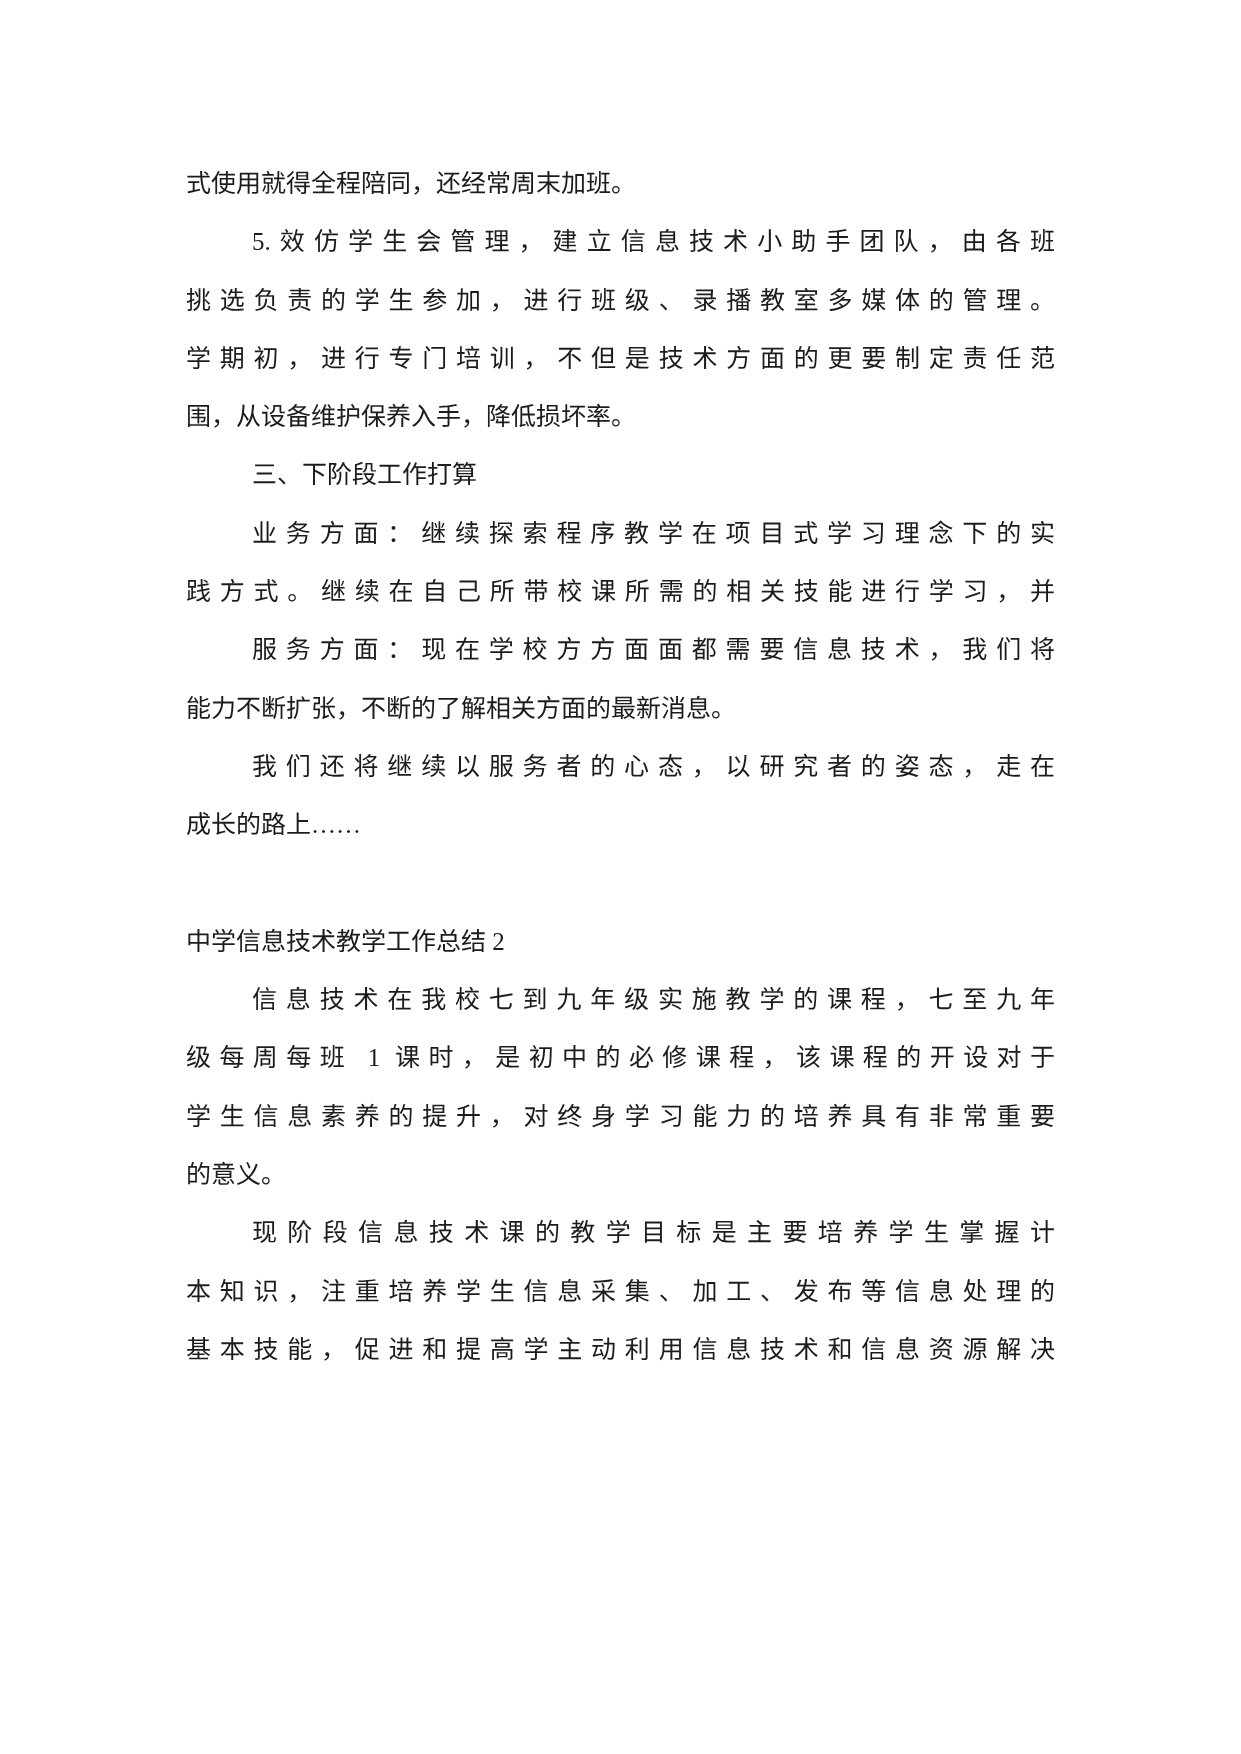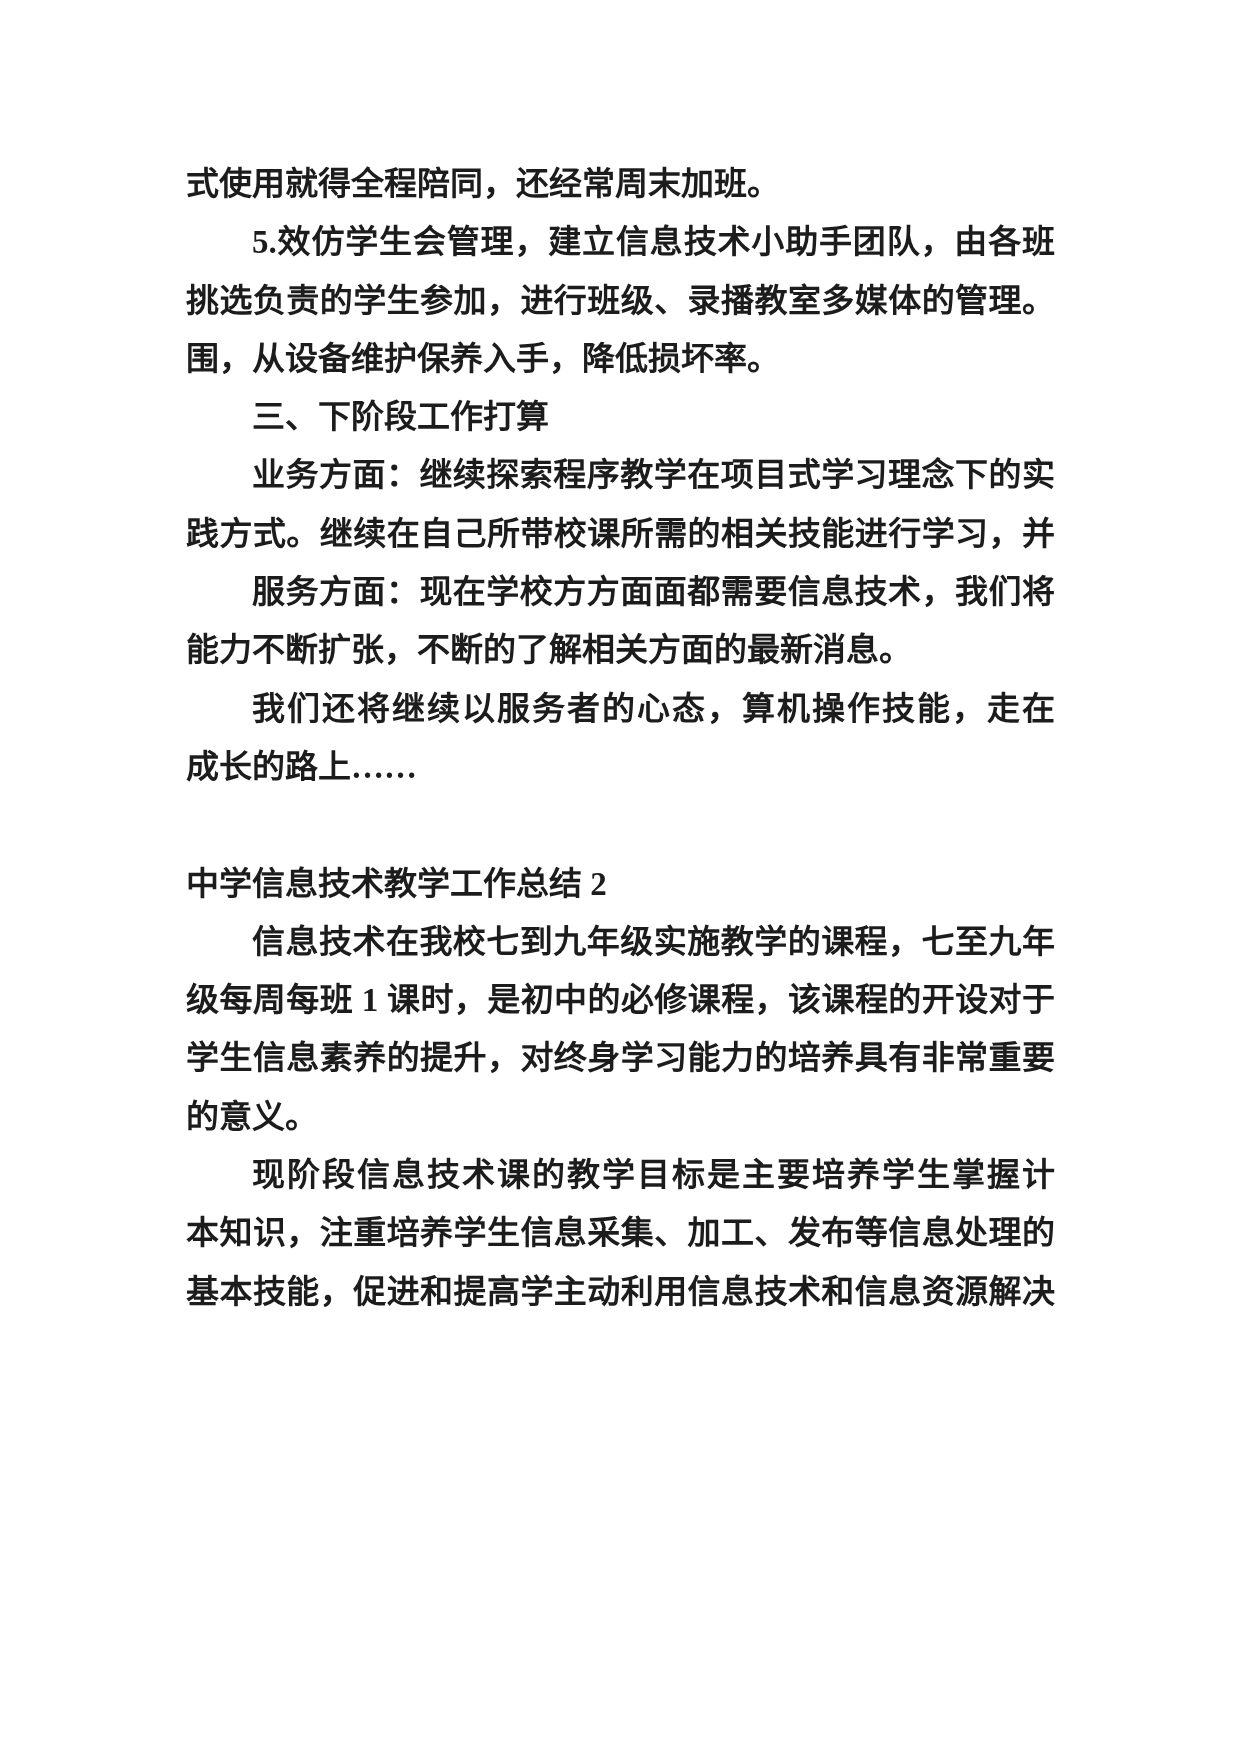--- a/index.html
+++ b/index.html
@@ -17,24 +17,24 @@
   .page {
     position: absolute;
     inset: 0;
     background: #ffffff;
   }
   .doc-body {
     position: absolute;
     left: 186px;
     top: 155px;
     width: 869px;
-    font-size: 33px;
+    font-size: 25px;
     line-height: 58.3px;
     color: #1c1c1c;
-    font-weight: 700;
+    font-weight: 400;
   }
   .para { margin: 0; padding: 0; }
   .line {
     min-height: 58.3px;
     text-align: left;
     white-space: pre-wrap;
   }
   .line.fill {
     text-align: justify;
     text-align-last: justify;
@@ -48,35 +48,36 @@
 <body>
 
 <div class="page">
   <div class="doc-body">
       <div class="para">
         <div class="line">式使用就得全程陪同，还经常周末加班。</div>
       </div>
       <div class="para">
         <div class="line fill ind">5.效仿学生会管理，建立信息技术小助手团队，由各班</div>
         <div class="line fill">挑选负责的学生参加，进行班级、录播教室多媒体的管理。</div>
+        <div class="line fill">学期初，进行专门培训，不但是技术方面的更要制定责任范</div>
         <div class="line">围，从设备维护保养入手，降低损坏率。</div>
       </div>
       <div class="para">
         <div class="line ind">三、下阶段工作打算</div>
       </div>
       <div class="para">
         <div class="line fill ind">业务方面：继续探索程序教学在项目式学习理念下的实</div>
         <div class="line fill">践方式。继续在自己所带校课所需的相关技能进行学习，并</div>
       </div>
       <div class="para">
         <div class="line fill ind">服务方面：现在学校方方面面都需要信息技术，我们将</div>
         <div class="line">能力不断扩张，不断的了解相关方面的最新消息。</div>
       </div>
       <div class="para">
-        <div class="line fill ind">我们还将继续以服务者的心态，算机操作技能，走在</div>
+        <div class="line fill ind">我们还将继续以服务者的心态，以研究者的姿态，走在</div>
         <div class="line">成长的路上……</div>
       </div>
       <div class="para">
         <div class="line blank"></div>
       </div>
       <div class="para">
         <div class="line">中学信息技术教学工作总结 2</div>
       </div>
       <div class="para">
         <div class="line fill ind">信息技术在我校七到九年级实施教学的课程，七至九年</div>

